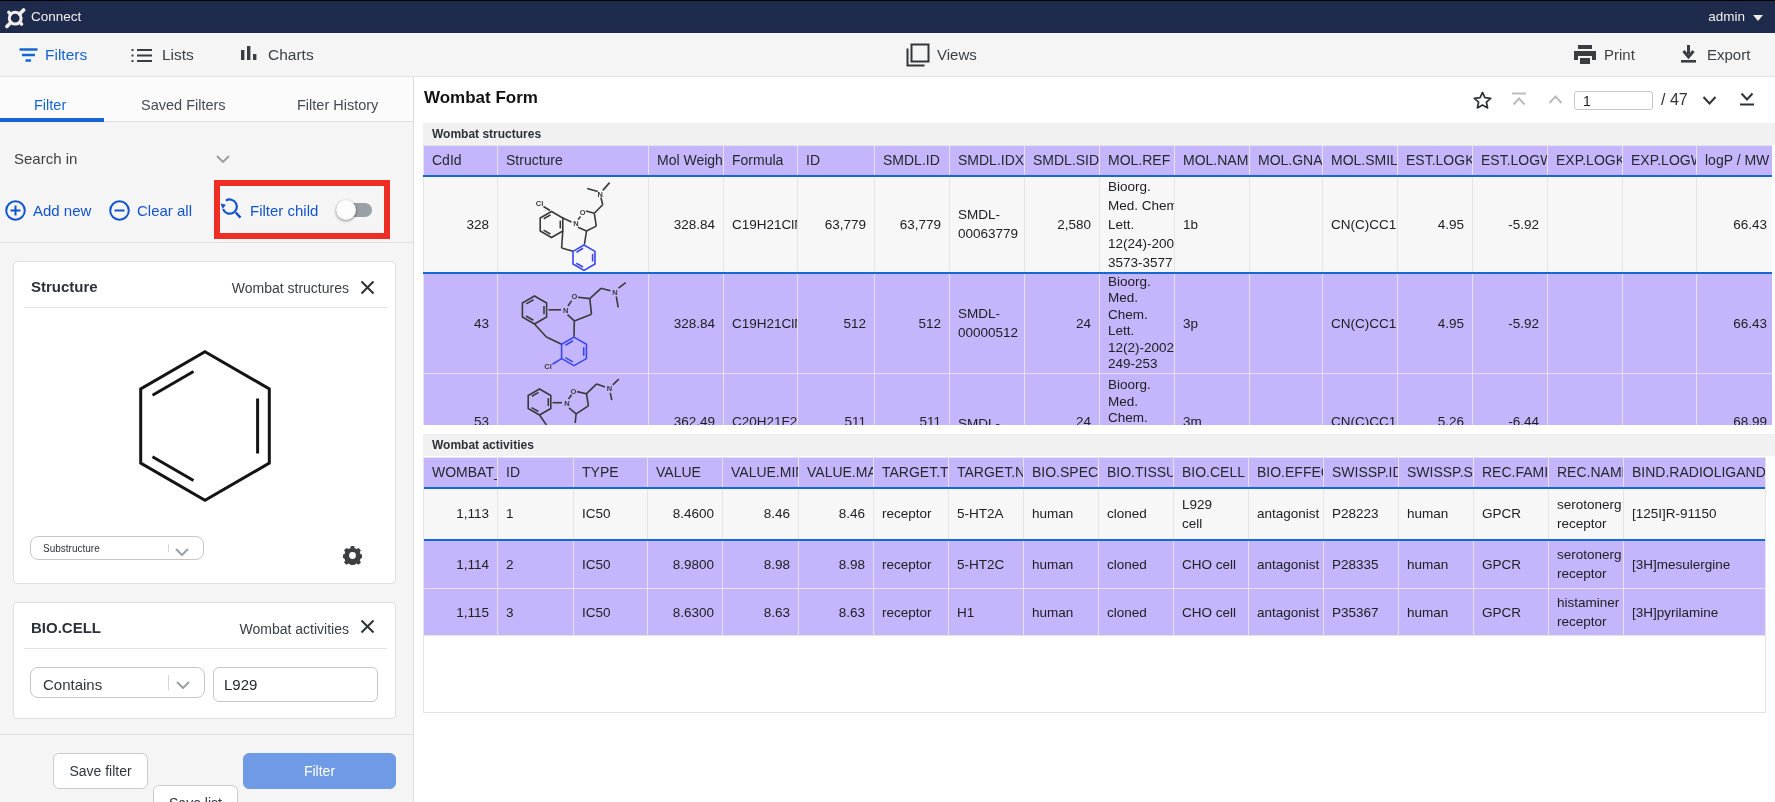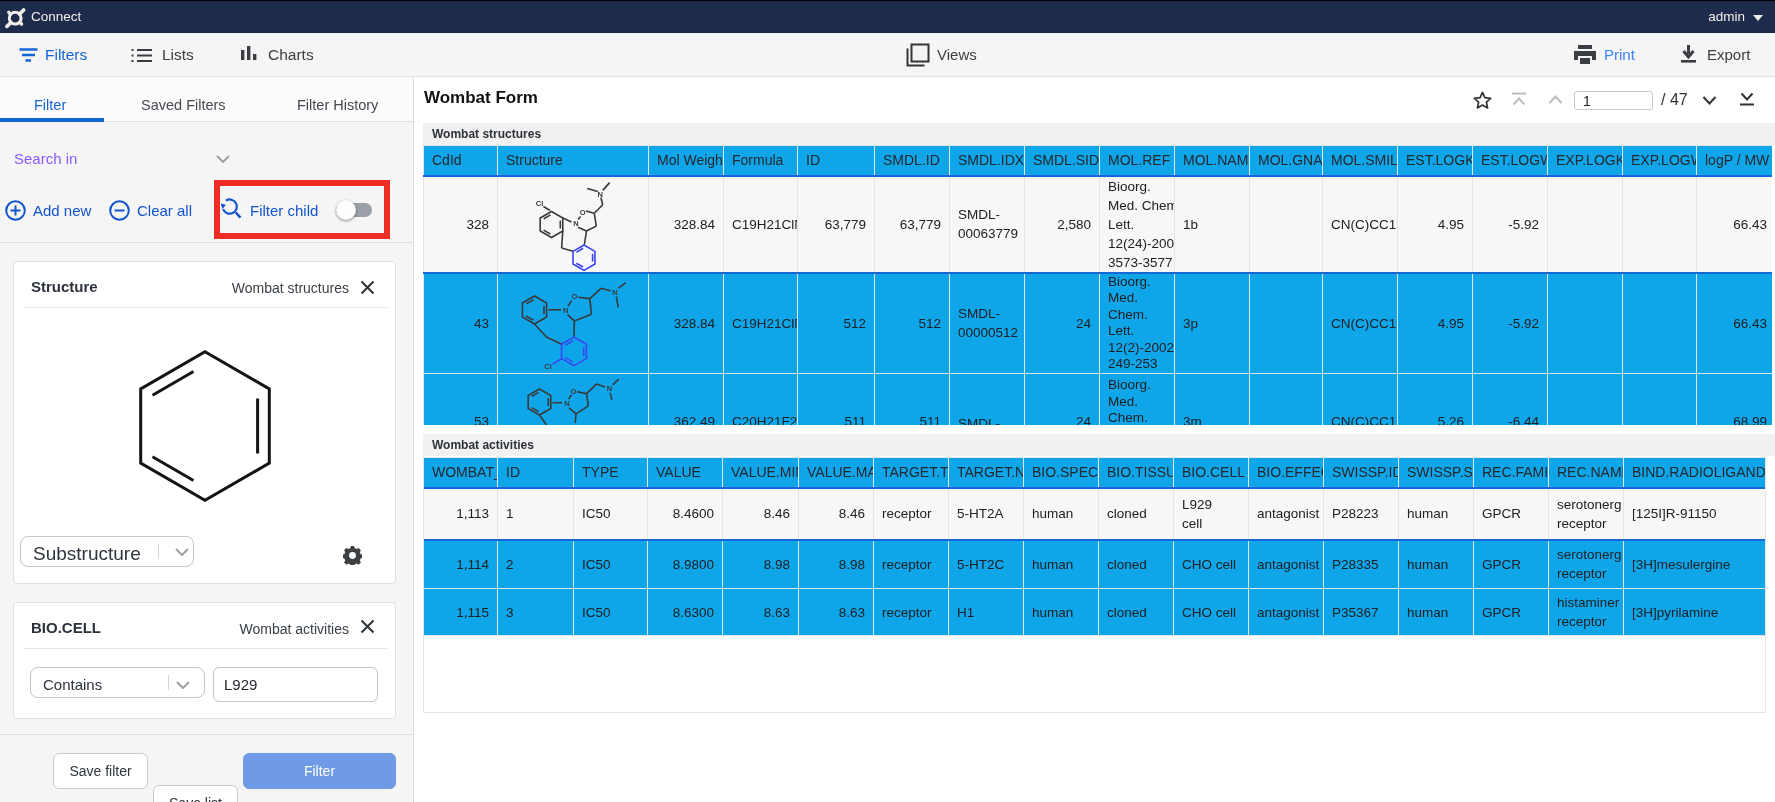--- a/index.html
+++ b/index.html
@@ -22,21 +22,21 @@
 .chev { stroke:#9aa0a6; stroke-width:2; fill:none; }
 .sep { position:absolute; left:0; width:413px; height:1px; background:#dfdfe1; }
 .card { position:absolute; left:13px; width:383px; background:#fff; border:1px solid #dddfe1; border-radius:4px; }
 .card h3 { position:absolute; left:17px; top:16px; font-size:15px; color:#2c323c; font-weight:bold; }
 .card .src { position:absolute; right:46px; top:18px; font-size:14px; color:#3a4048; }
 .card .hr { position:absolute; left:10px; right:8px; top:45px; height:1px; background:#e4e4e6; }
 .btn { position:absolute; top:753px; height:36px; background:#fff; border:1px solid #c9cbce; border-radius:6px; font-size:14px; color:#30363e; text-align:center; }
 
 #main { position:absolute; left:414px; top:77px; width:1361px; height:725px; background:#fff; }
 .gbar { position:absolute; left:9px; width:1352px; height:22px; background:#f1f1f2; color:#2d3238; font-size:12px; font-weight:bold; line-height:22px; padding-left:9px; }
-table.grid { border-collapse:collapse; table-layout:fixed; background:#0ea5e9; }
+table.grid { border-collapse:collapse; table-layout:fixed; background:#c4b5fd; }
 table.grid td { border:1px solid #e4e4e6; font-size:13.5px; color:#202124; padding:0 8px; overflow:hidden; white-space:nowrap; vertical-align:middle; }
 table.grid td.hd { color:#25282c; font-size:14px; }
 table.grid td svg { display:block; margin:0 auto; }
 .num { text-align:right; padding-right:8px !important; }
 tr.selrow td { background:#f7f7f8; border-top:2px solid #1668d6; border-bottom:2px solid #1668d6; }
 .two { line-height:19px; }
 .two2 { line-height:16.5px; }
 </style></head>
 <body>
 <div id="nav">
@@ -93,30 +93,30 @@
 <svg class="abs" style="left:1680px;top:45px" width="17" height="19" viewBox="0 0 17 19">
 <g fill="#3a3d41">
 <path d="M8.5 0 L8.5 9 M3.5 6 L8.5 12 L13.5 6" stroke="#3a3d41" stroke-width="3" fill="none"></path>
 <rect x="1" y="15" width="15" height="2.6"></rect>
 </g>
   </svg>
 <div class="abs" style="left:45px;top:33px;height:44px;line-height:44px;color:#1565d3;font-size:15.5px">Filters</div>
 <div class="abs" style="left:162px;top:33px;height:44px;line-height:44px;color:#3c4043;font-size:15.5px">Lists</div>
 <div class="abs" style="left:268px;top:33px;height:44px;line-height:44px;color:#3c4043;font-size:15.5px">Charts</div>
 <div class="abs" style="left:937px;top:33px;height:44px;line-height:44px;color:#3c4043;font-size:15px">Views</div>
-<div class="abs" style="left:1604px;top:33px;height:44px;line-height:44px;color:#3b82f6;font-size:15px">Print</div>
+<div class="abs" style="left:1604px;top:33px;height:44px;line-height:44px;color:#404040;font-size:15px">Print</div>
 <div class="abs" style="left:1707px;top:33px;height:44px;line-height:44px;color:#3c4043;font-size:15px">Export</div>
 <div id="panel">
     <div id="tabs">
       <span class="tab active" style="left:34px">Filter</span>
       <span class="tab" style="left:141px">Saved Filters</span>
       <span class="tab" style="left:297px">Filter History</span>
       <div class="underline"></div>
     </div>
-    <div class="abs" style="left:14px;top:73px;font-size:15px;color:#8b5cf6">Search in</div>
+    <div class="abs" style="left:14px;top:73px;font-size:15px;color:#404040">Search in</div>
     <svg class="abs" style="left:216px;top:78px" width="14" height="8" viewBox="0 0 14 8">
       <path d="M1 1 L7 7 L13 1" class="chev"></path>
     </svg>
     <div class="abs" style="left:33px;top:125px;font-size:15px;color:#1254cd">Add new</div>
     <div class="abs" style="left:137px;top:125px;font-size:15px;color:#1254cd">Clear all</div>
     <div class="abs" style="left:214px;top:103px;width:176px;height:59px;border:6px solid #ee2e24"></div>
     <div class="abs" style="left:250px;top:125px;font-size:15px;color:#1254cd">Filter child</div>
     <div class="abs" style="left:336px;top:126px;width:36px;height:14px;border-radius:7px;background:#9aa0a5"></div>
     <div class="abs" style="left:336px;top:123px;width:20px;height:20px;border-radius:50%;background:#fdfdfd;box-shadow:0 1px 3px rgba(0,0,0,.45)"></div>
     <div class="sep" style="top:165px"></div>
@@ -129,21 +129,21 @@
       <path d="M1.5 1.5 L13.5 13.5 M13.5 1.5 L1.5 13.5" stroke="#2e3338" stroke-width="2" fill="none"></path>
     </svg>
     <svg class="abs" style="left:129px;top:273px" width="152" height="152" viewBox="0 0 152 152">
 <g stroke="#141414" stroke-width="3" fill="none">
 <path d="M76 1.8 L140.3 38.9 L140.3 113.1 L76 150.2 L11.7 113.1 L11.7 38.9 Z"></path>
 <path d="M23.5 45.2 L64.5 21.5"></path>
 <path d="M128.6 48.5 L128.6 103.5"></path>
 <path d="M23.5 106.8 L64.5 130.5"></path>
 </g>
     </svg>
-    <div class="selbox" style="left:20px;top:459px;width:174px;height:31px;font-size:19px">
+    <div class="selbox" style="left:30px;top:459px;width:174px;height:24px;font-size:10px">
       <span style="position:absolute;left:12px;top:6px">Substructure</span>
       <div class="pipe" style="left:137px"></div>
     </div>
     <svg class="abs" style="left:175px;top:471px" width="14" height="8" viewBox="0 0 14 8">
       <path d="M1 1 L7 7 L13 1" class="chev"></path>
     </svg>
     <svg class="abs" style="left:343px;top:469px" width="19" height="19" viewBox="0 0 19 19">
 <path fill="#3d4043" d="M7.9 0 h3.2 l.5 2.2 a7.3 7.3 0 0 1 1.9 .8 l2.1-1.1 2.3 2.3-1.1 2.1 a7.3 7.3 0 0 1 .8 1.9 l2.2.5 v3.2 l-2.2.5 a7.3 7.3 0 0 1-.8 1.9 l1.1 2.1-2.3 2.3-2.1-1.1 a7.3 7.3 0 0 1-1.9 .8 l-.5 2.2 h-3.2 l-.5-2.2 a7.3 7.3 0 0 1-1.9-.8 l-2.1 1.1-2.3-2.3 1.1-2.1 a7.3 7.3 0 0 1-.8-1.9 l-2.2-.5 v-3.2 l2.2-.5 a7.3 7.3 0 0 1 .8-1.9 l-1.1-2.1 2.3-2.3 2.1 1.1 a7.3 7.3 0 0 1 1.9-.8 z"></path>
 <circle cx="9.5" cy="9.5" r="3.4" fill="#fff"></circle>
     </svg>

